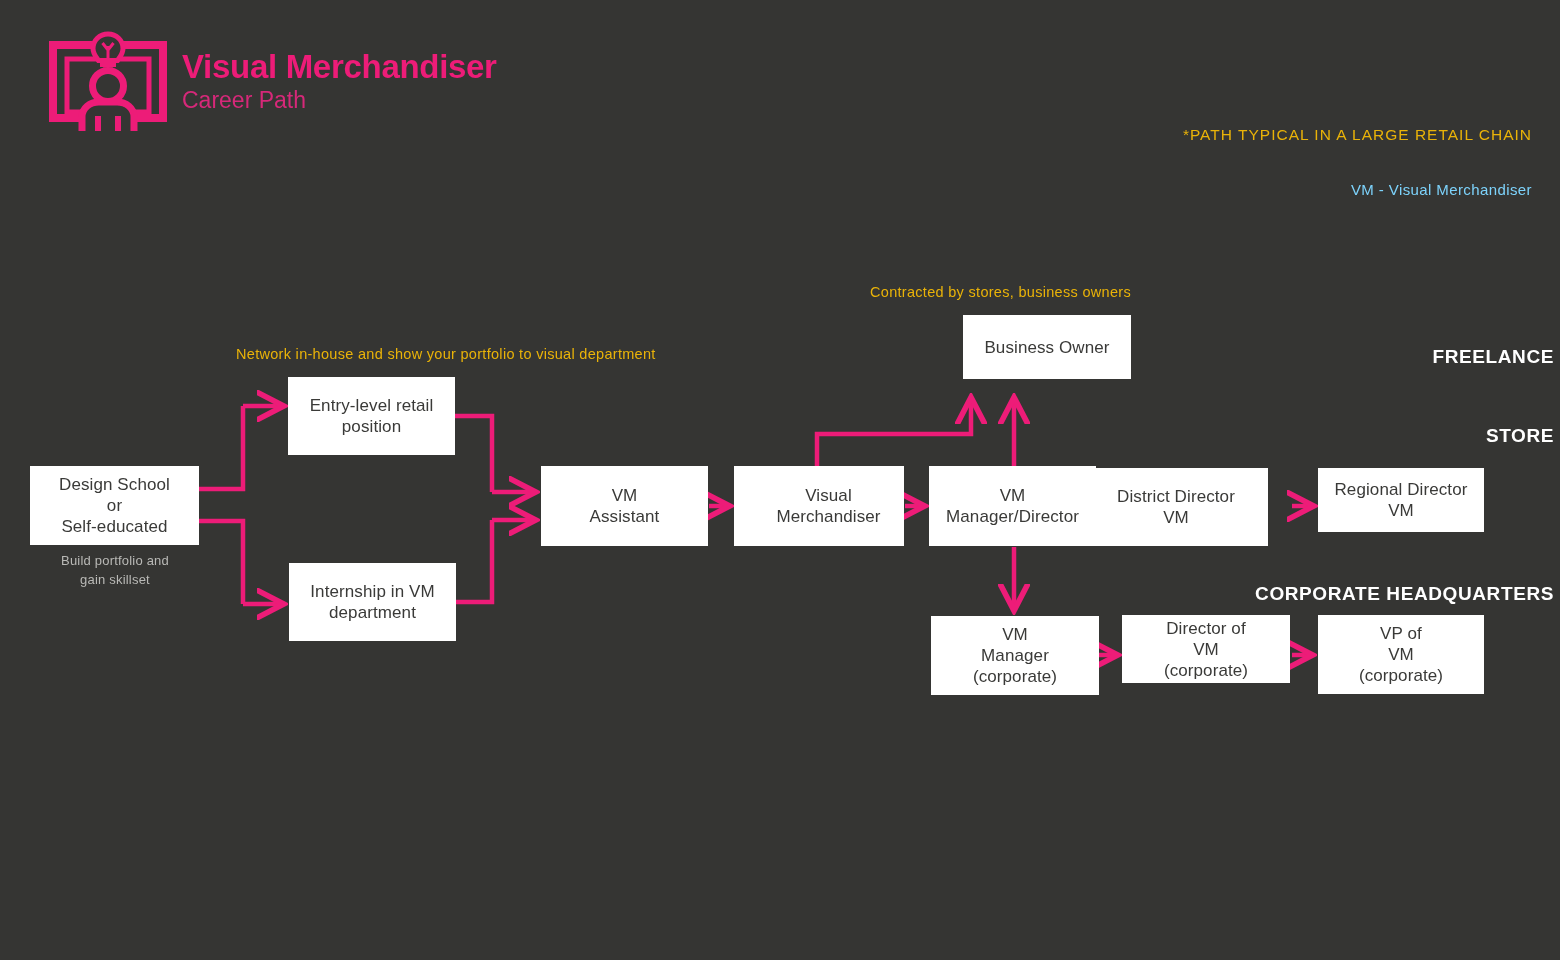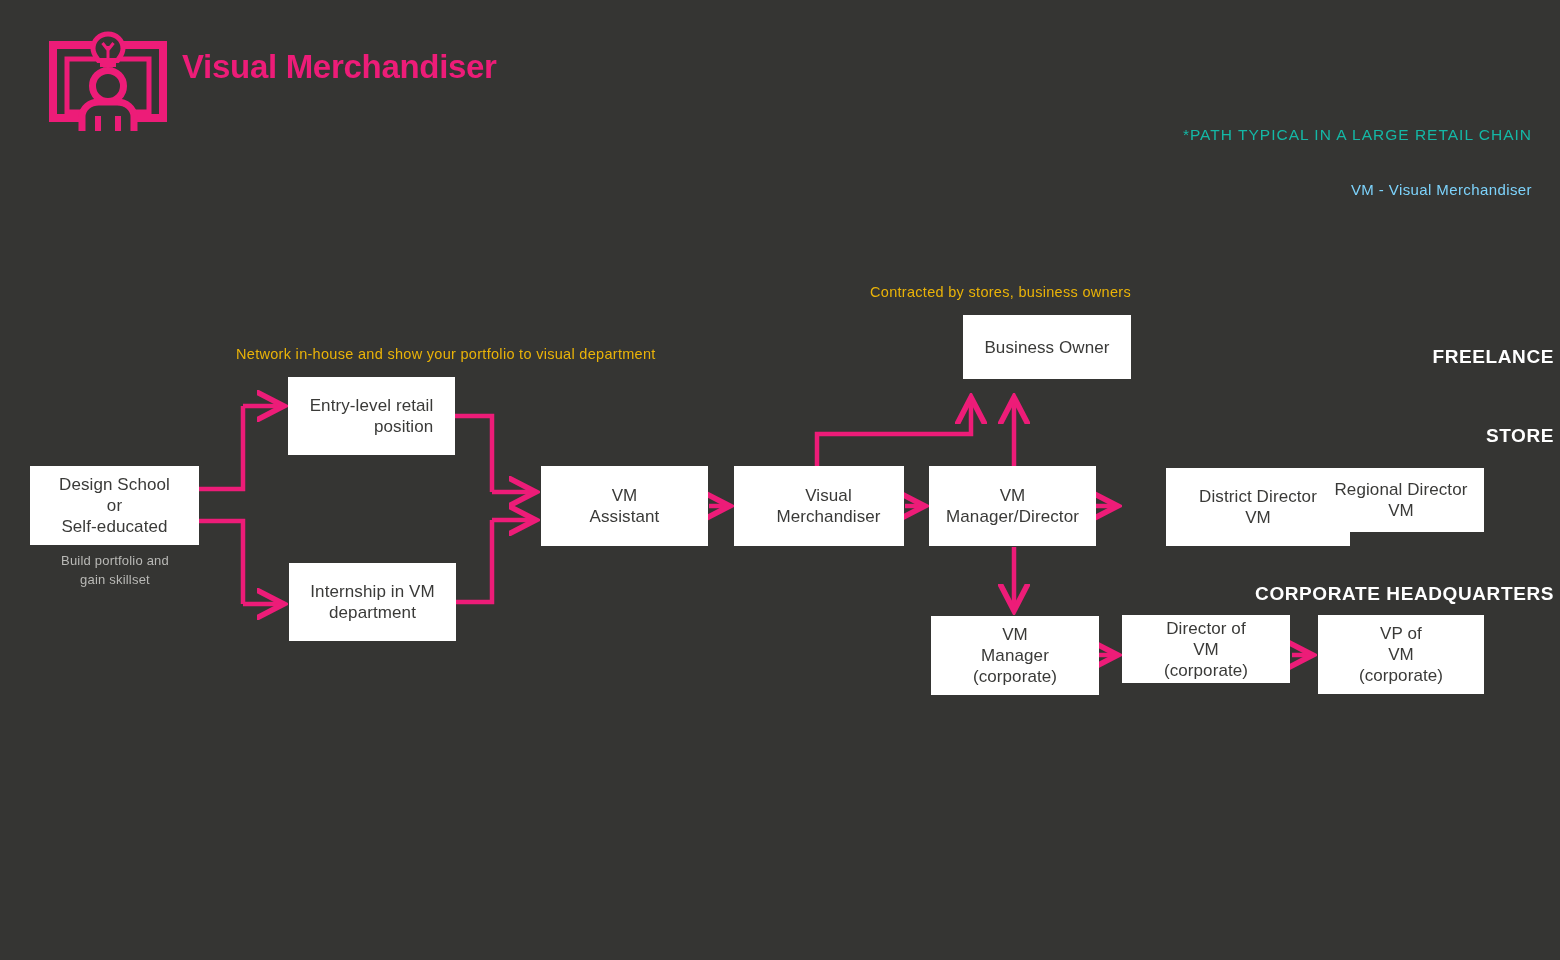--- a/index.html
+++ b/index.html
@@ -53,21 +53,21 @@
     white-space: nowrap;
     opacity: 0.92;
   }
   
   .note-caps {
     position: absolute;
     right: 28px;
     top: 126px;
     font-size: 15.5px;
     letter-spacing: 1.0px;
-    color: #14b8a6;
+    color: #eab308;
     white-space: nowrap;
   }
   .note-legend {
     position: absolute;
     right: 28px;
     top: 181px;
     font-size: 15px;
     letter-spacing: 0.4px;
     color: #7dd3fc;
     text-align: right;
@@ -187,41 +187,42 @@
 
       <path d="M36,101 L36,87 C36,78 44,72 53,72 L71,72 C80,72 88,78 88,87 L88,101" stroke-width="7" fill="#353533"></path>
 
       <path d="M52,86 L52,101 M72,86 L72,101" stroke-width="6"></path>
     </g>
   </svg>
 </div>
 
 <div class="title-block">
   <div class="main-title">Visual Merchandiser</div>
+  <div class="sub-title">Career Path</div>
 </div>
 
 <div class="note-caps">*PATH TYPICAL IN A LARGE RETAIL CHAIN</div>
 <div class="note-legend">VM - Visual Merchandiser</div>
 
 <div class="section-label" id="label-freelance">FREELANCE</div>
 <div class="section-label" id="label-store">STORE</div>
 <div class="section-label" id="label-corp">CORPORATE HEADQUARTERS</div>
 
 <div class="annot" id="annot-network">Network in-house and show your portfolio to visual department</div>
 <div class="annot" id="annot-contract">Contracted by stores, business owners</div>
 <div class="caption" id="caption-portfolio" style="white-space:pre-line;">Build portfolio and
 gain skillset</div>
 
 <div class="node" style="left:30px; top:466px; width:169px; height:79px;">
   <span class="node-text">Design School
 or
 Self-educated</span>
 </div>
 
-<div class="node" style="left:288px; top:377px; width:167px; height:78px;text-align:right;">
+<div class="node" style="left:288px; top:377px; width:167px; height:78px;">
   <span class="node-text">Entry-level retail
 position</span>
 </div>
 
 <div class="node" style="left:289px; top:563px; width:167px; height:78px;">
   <span class="node-text">Internship in VM
 department</span>
 </div>
 
 <div class="node" style="left:541px; top:466px; width:167px; height:80px;">
@@ -232,21 +233,21 @@
 <div class="node" style="left:734px; top:466px; width:170px; height:80px;padding-left:24px;">
   <span class="node-text">Visual
 Merchandiser</span>
 </div>
 
 <div class="node" style="left:929px; top:466px; width:167px; height:80px;">
   <span class="node-text">VM
 Manager/Director</span>
 </div>
 
-<div class="node" style="left:1166px; top:468px; width:184px; height:78px;">
+<div class="node" style="left:1084px; top:468px; width:184px; height:78px;">
   <span class="node-text">District Director
 VM</span>
 </div>
 
 <div class="node" style="left:1318px; top:468px; width:166px; height:64px;">
   <span class="node-text">Regional Director
 VM</span>
 </div>
 
 <div class="node" style="left:930px; top:315px; width:168px; height:64px;margin-left:33px;">

